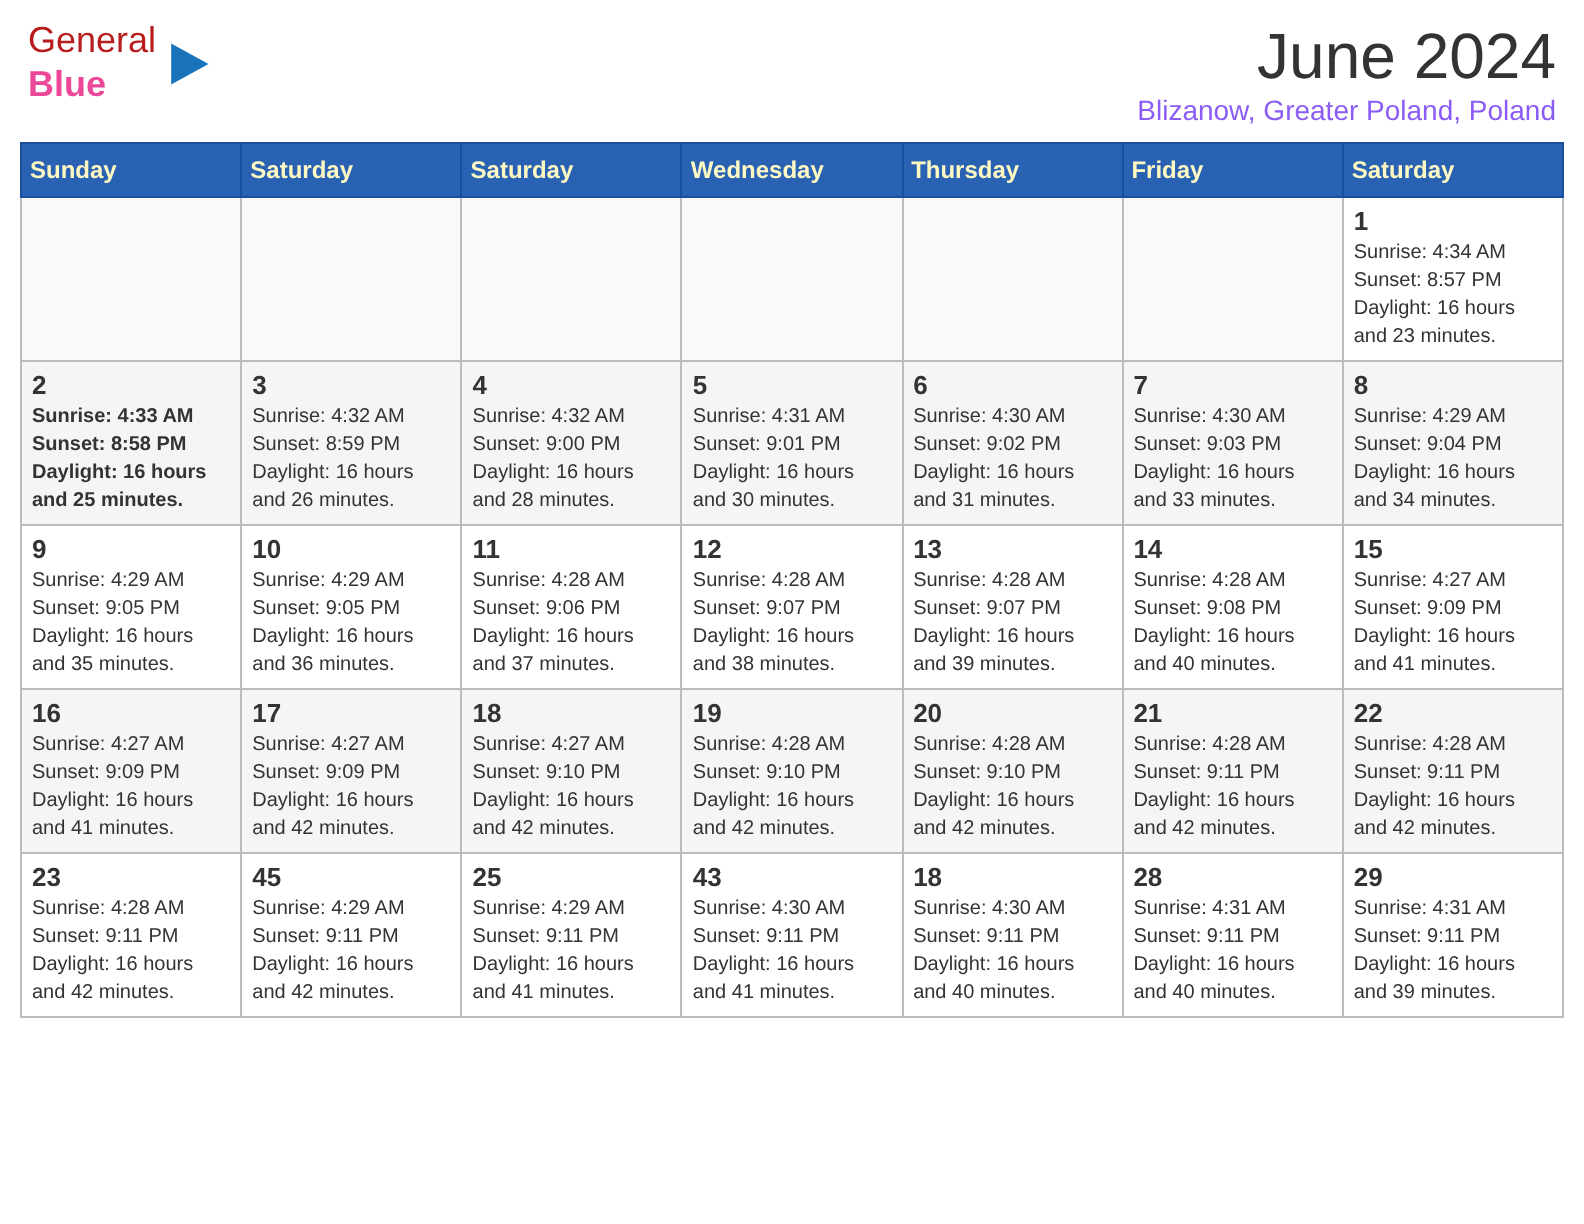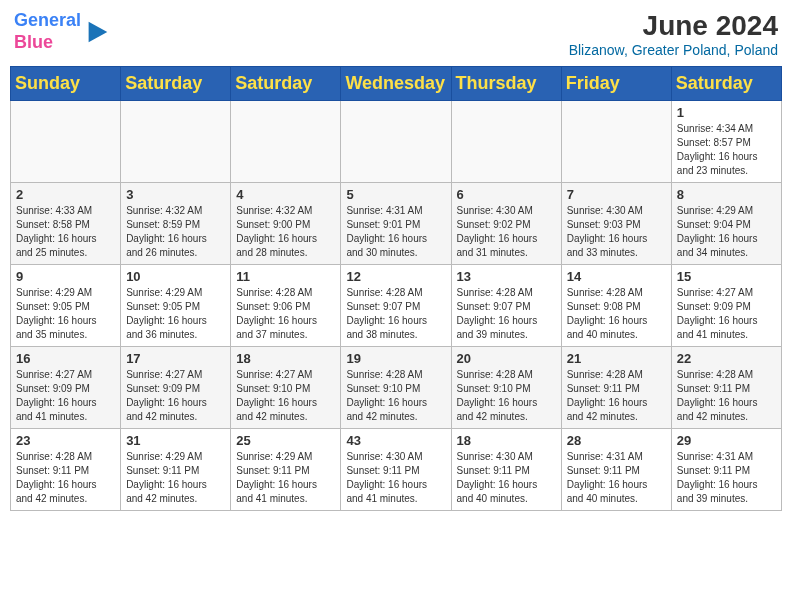--- a/index.html
+++ b/index.html
@@ -22,50 +22,50 @@
       align-items: center;
       gap: 0;
     }
     .logo-text {
       font-size: 18px;
       color: #333;
       font-weight: normal;
       line-height: 1.2;
     }
     .logo-text span {
-      color: #3b82f6;
-      font-weight: bold;
+      color: #b91c1c;
+      font-weight: normal;
     }
     .logo-icon {
       width: 28px;
       height: 28px;
       margin-left: 2px;
     }
     .title-block {
       text-align: right;
     }
     .month-title {
-      font-size: 28px;
-      font-weight: bold;
+      font-size: 32px;
+      font-weight: normal;
       color: #333;
     }
     .subtitle {
       font-size: 14px;
-      color: #0369a1;
+      color: #8b5cf6;
       padding-left: 16px;
     }
     .calendar {
       width: 100%;
       border-collapse: collapse;
       border: 1px solid #aaa;
     }
     .calendar th {
       background: #2962b3;
-      color: #fde047;
-      font-size: 18px;
+      color: #fef9c3;
+      font-size: 12px;
       font-weight: bold;
       padding: 6px 4px;
       text-align: left;
       border: 1px solid #1a4f9e;
     }
     .calendar td {
       vertical-align: top;
       border: 1px solid #bbb;
       padding: 4px 5px;
       width: calc(100% / 7);
@@ -145,21 +145,21 @@
           <span class="day-num">1</span>
           <div class="day-info" style="white-space: pre-line;">Sunrise: 4:34 AM
 Sunset: 8:57 PM
 Daylight: 16 hours
 and 23 minutes.</div>
         </td>
       </tr>
       <tr class="row-even">
         <td>
           <span class="day-num">2</span>
-          <div class="day-info" style="white-space: pre-line;">Sunrise: 4:33 AM
+          <div class="day-info" style="white-space: pre-line; font-weight: bold;">Sunrise: 4:33 AM
 Sunset: 8:58 PM
 Daylight: 16 hours
 and 25 minutes.</div>
         </td>
         <td>
           <span class="day-num">3</span>
           <div class="day-info" style="white-space: pre-line;">Sunrise: 4:32 AM
 Sunset: 8:59 PM
 Daylight: 16 hours
 and 26 minutes.</div>
@@ -304,21 +304,21 @@
       </tr>
       <tr class="row-odd">
         <td>
           <span class="day-num">23</span>
           <div class="day-info" style="white-space: pre-line;">Sunrise: 4:28 AM
 Sunset: 9:11 PM
 Daylight: 16 hours
 and 42 minutes.</div>
         </td>
         <td>
-          <span class="day-num">31</span>
+          <span class="day-num">45</span>
           <div class="day-info" style="white-space: pre-line;">Sunrise: 4:29 AM
 Sunset: 9:11 PM
 Daylight: 16 hours
 and 42 minutes.</div>
         </td>
         <td>
           <span class="day-num">25</span>
           <div class="day-info" style="white-space: pre-line;">Sunrise: 4:29 AM
 Sunset: 9:11 PM
 Daylight: 16 hours

